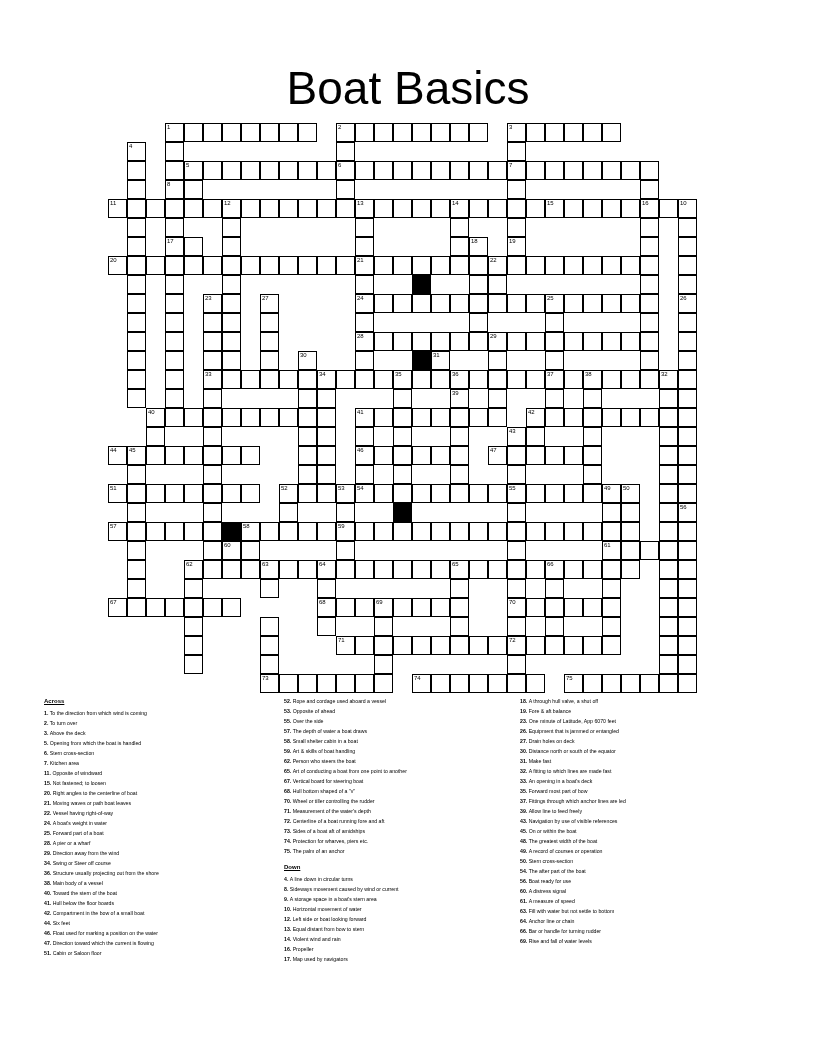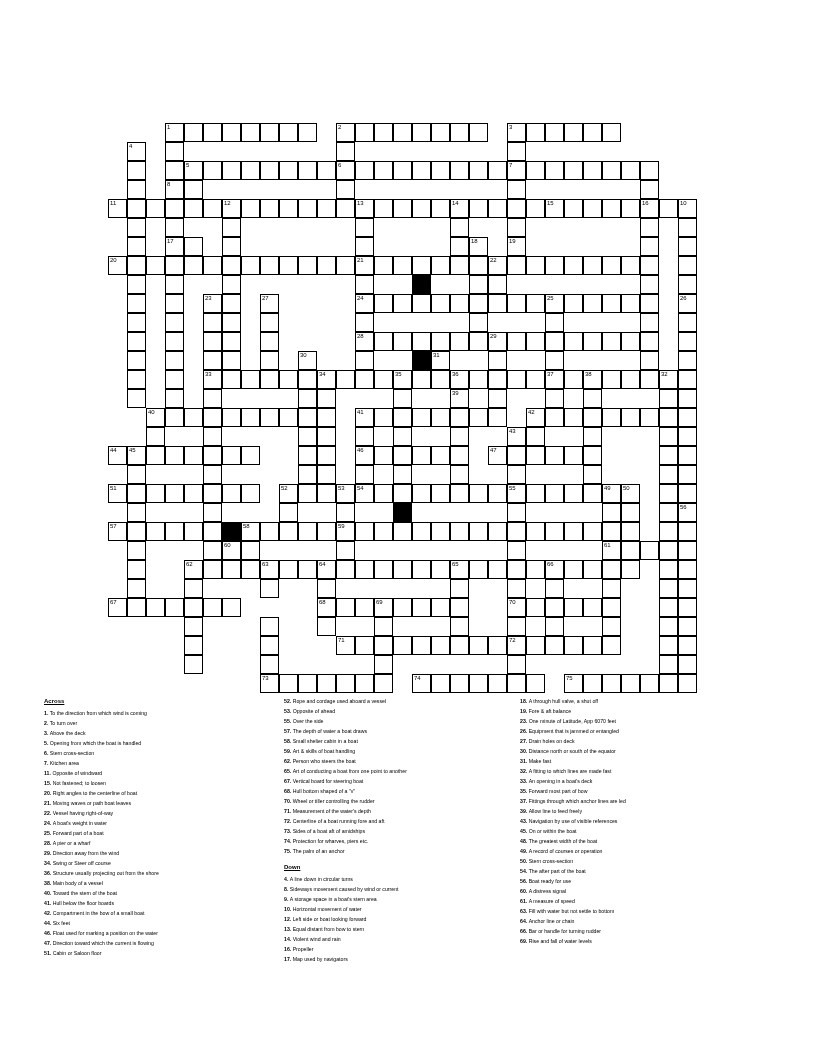--- a/index.html
+++ b/index.html
@@ -88,20 +88,21 @@
     white-space: nowrap;
   }
   .clue b { font-weight: bold; }
   .spacer { height: 6px; }
 </style>
 </head>
 <body>
 
 <div id="page">
 
+  <h1 id="title">Boat Basics</h1>
 
   <div id="grid-wrap">
       <div class="cell" style="left: 57px; top: 19px;">
         <span class="num">1</span>
       </div>
       <div class="cell" style="left: 76px; top: 19px;"></div>
       <div class="cell" style="left: 95px; top: 19px;"></div>
       <div class="cell" style="left: 114px; top: 19px;"></div>
       <div class="cell" style="left: 133px; top: 19px;"></div>
       <div class="cell" style="left: 152px; top: 19px;"></div>

